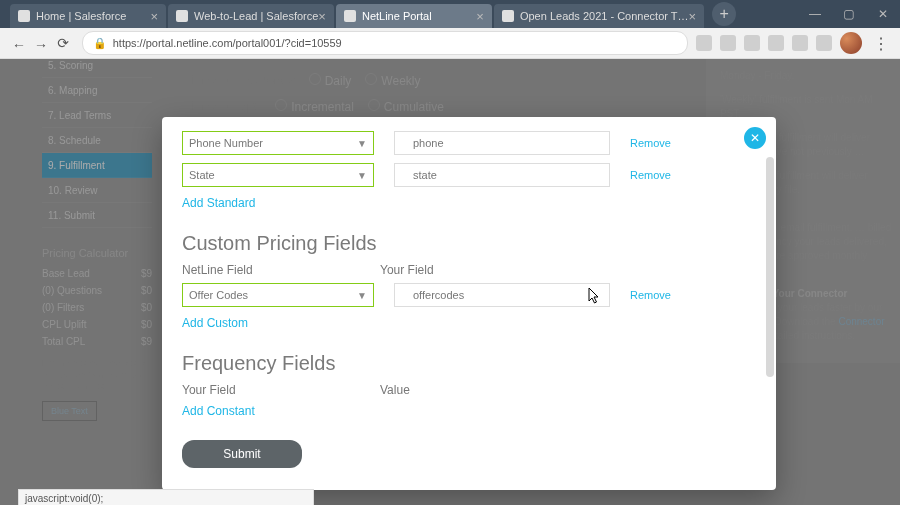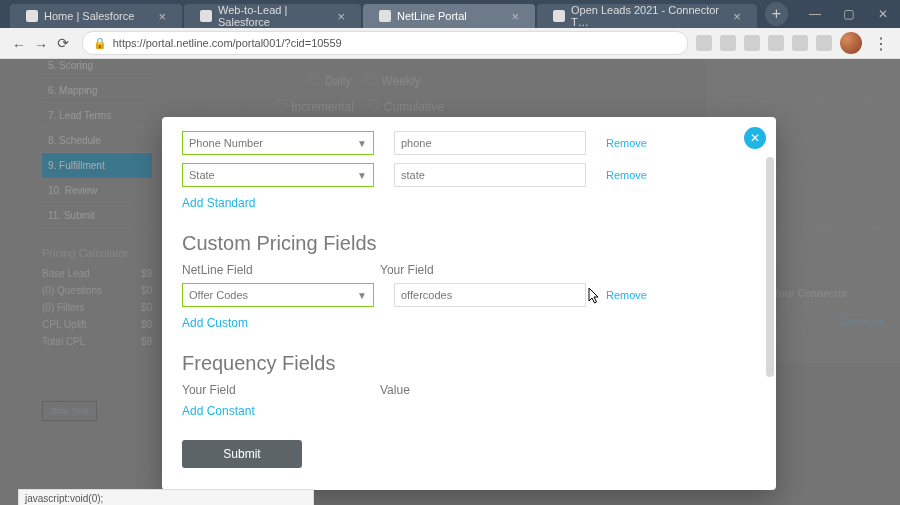--- a/index.html
+++ b/index.html
@@ -1,18 +1,18 @@
 <!DOCTYPE html>
 <html><head>
 <meta charset="utf-8">
 <style>
   html,body{margin:0;padding:0;font-family:"Segoe UI",Arial,sans-serif;font-size:13px;color:#444;background:#fff;width:900px;height:505px;overflow:hidden;}
   
   .tabstrip{background:#3b4a5a;height:28px;display:flex;align-items:flex-end;padding-left:10px;}
-  .tab{height:24px;display:flex;align-items:center;font-size:11px;color:#ddd;background:#4f5e6e;padding:0 16px;position:relative;min-width:140px;margin-right:2px;border-radius:4px 4px 0 0;}
+  .tab{height:24px;display:flex;align-items:center;font-size:11px;color:#ddd;background:#4f5e6e;padding:0 8px;position:relative;min-width:140px;margin-right:2px;border-radius:4px 4px 0 0;}
   .tab.active{background:#6c7a89;color:#fff;}
   .tab .fav{width:12px;height:12px;border-radius:2px;margin-right:6px;background:#e0e0e0;flex:none;}
   .tab .x{margin-left:auto;color:#bbb;font-size:13px;line-height:1;}
   .newtab{width:24px;height:24px;border-radius:50%;background:#4f5e6e;color:#ccc;display:flex;align-items:center;justify-content:center;margin:0 10px 2px 6px;font-size:16px;}
   .wins{margin-left:auto;display:flex;color:#bbb;}
   .wins span{width:34px;height:28px;display:flex;align-items:center;justify-content:center;font-size:12px;}
   
   .addrbar{height:30px;background:#f1f1f1;border-bottom:1px solid #ddd;display:flex;align-items:center;padding:0 8px;font-size:12px;}
   .navbtn{width:22px;height:22px;display:flex;align-items:center;justify-content:center;color:#555;font-size:14px;}
   .addr{flex:1;margin:0 8px;height:22px;border:1px solid #ddd;border-radius:11px;background:#fff;display:flex;align-items:center;padding:0 10px;color:#555;font-size:11px;}
@@ -42,27 +42,27 @@
   .rpanel{position:absolute;right:0;top:0;width:172px;padding:10px 8px 10px 14px;font-size:10px;line-height:1.4;color:#a5a5a5;background:rgba(255,255,255,.05);}
   .rpanel p{margin:0 0 10px;}
   .rpanel .h{color:#bdbdbd;font-weight:600;margin-bottom:2px;}
   .rpanel a{color:#8eb7cf;}
   
   .modal{position:absolute;left:162px;top:58px;width:566px;background:#fff;border-radius:4px;box-shadow:0 10px 30px rgba(0,0,0,.3);padding:14px 28px 22px 20px;}
   .close{position:absolute;right:10px;top:10px;width:22px;height:22px;border-radius:50%;background:#1fb6e6;color:#fff;display:flex;align-items:center;justify-content:center;font-size:12px;}
   .fieldrow{display:flex;align-items:center;gap:20px;margin-bottom:8px;}
   .sel{width:178px;height:22px;border:1px solid #84cc16;font-size:11px;color:#777;padding:0 6px;display:flex;align-items:center;justify-content:space-between;background:#fff;gap:8px;}
   .sel .car{color:#888;font-size:10px;}
-  .inp{width:178px;height:22px;border:1px solid #ddd;font-size:11px;color:#777;padding:0 6px;display:flex;align-items:center;background:#fff;}
+  .inp{width:178px;height:22px;border:1px solid #ddd;font-size:11px;color:#777;padding:0 18px;display:flex;align-items:center;background:#fff;}
   .rem{font-size:11px;color:#1fb6e6;}
   .link{color:#1fb6e6;font-size:12px;}
   h2.sec{font-family:inherit;font-weight:400;font-size:20px;color:#7a7a7a;margin:22px 0 8px;}
   .cols{display:flex;gap:20px;font-size:12px;color:#777;margin-bottom:6px;}
   .cols span{width:178px;}
-  .submit{margin-top:22px;width:120px;height:28px;border:none;border-radius:3px;background:#5d6468;color:#fff;font-size:12px;}
+  .submit{margin-top:22px;width:120px;height:28px;border:none;border-radius:12px;background:#5d6468;color:#fff;font-size:12px;}
   .scrollthumb{position:absolute;right:2px;top:40px;width:8px;height:220px;background:#d8d8d8;border-radius:4px;}
   
   .cursor{position:absolute;left:586px;top:228px;width:16px;height:20px;pointer-events:none;}
   .cursor svg{display:block;}
   
   .status{position:absolute;left:18px;bottom:0;height:16px;width:282px;background:#f5f5f5;border:1px solid #ddd;border-bottom:none;font-size:10px;color:#555;display:flex;align-items:center;padding:0 6px;margin-top:20px;}
 </style>
 </head>
 <body>
 

